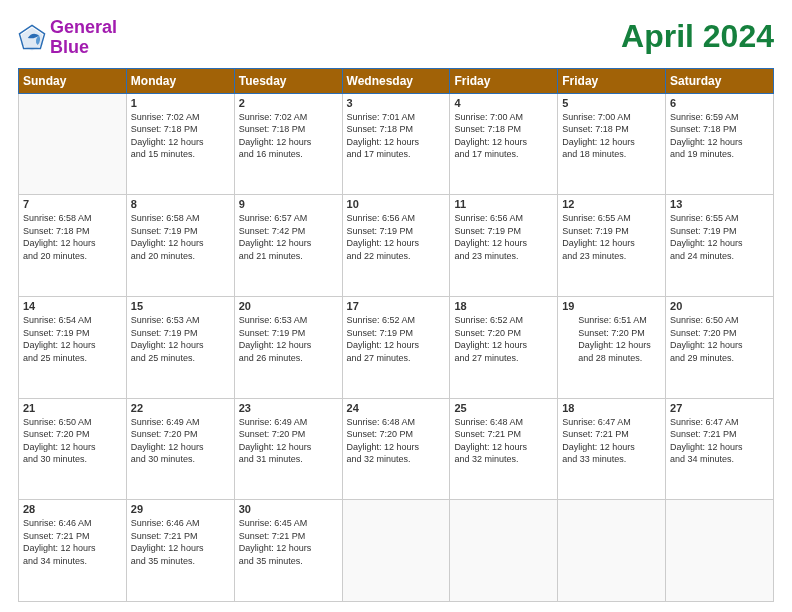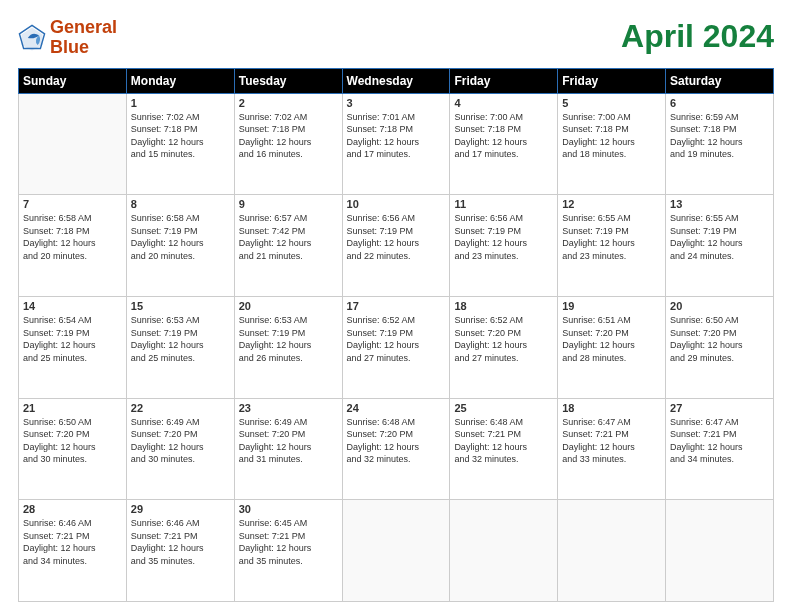--- a/index.html
+++ b/index.html
@@ -28,21 +28,21 @@
       align-items: center;
       gap: 4px;
     }
     .logo-text {
       font-size: 18px;
       font-weight: bold;
       color: #333;
       line-height: 1.1;
     }
     .logo-text span {
-      color: #c2410c;
+      color: #a21caf;
     }
     .logo-icon {
       width: 28px;
       height: 28px;
     }
     .title-block {
       text-align: right;
     }
     .title-block h1 {
       font-size: 32px;
@@ -54,21 +54,21 @@
       font-weight: normal;
       color: #444;
     }
     .calendar {
       border-collapse: collapse;
       width: 100%;
       flex: 1;
       table-layout: fixed;
     }
     .calendar th {
-      background-color: #000000;
+      background-color: #a16207;
       color: #fff;
       font-size: 12px;
       font-weight: bold;
       padding: 5px 4px;
       text-align: left;
       border: 1px solid #2a6db5;
     }
     .calendar td {
       border: 1px solid #ccc;
       vertical-align: top;
@@ -255,21 +255,21 @@
           </td>
           <td>
             <span class="day-num">18</span>
             <div class="day-info" style="white-space: pre-line;">Sunrise: 6:52 AM
 Sunset: 7:20 PM
 Daylight: 12 hours
 and 27 minutes.</div>
           </td>
           <td>
             <span class="day-num">19</span>
-            <div class="day-info" style="white-space: pre-line;">Sunrise: 6:51 AM
+            <div class="day-info" style="white-space: pre-line; margin-left: 16px;">Sunrise: 6:51 AM
 Sunset: 7:20 PM
 Daylight: 12 hours
 and 28 minutes.</div>
           </td>
           <td>
             <span class="day-num">20</span>
             <div class="day-info" style="white-space: pre-line;">Sunrise: 6:50 AM
 Sunset: 7:20 PM
 Daylight: 12 hours
 and 29 minutes.</div>

